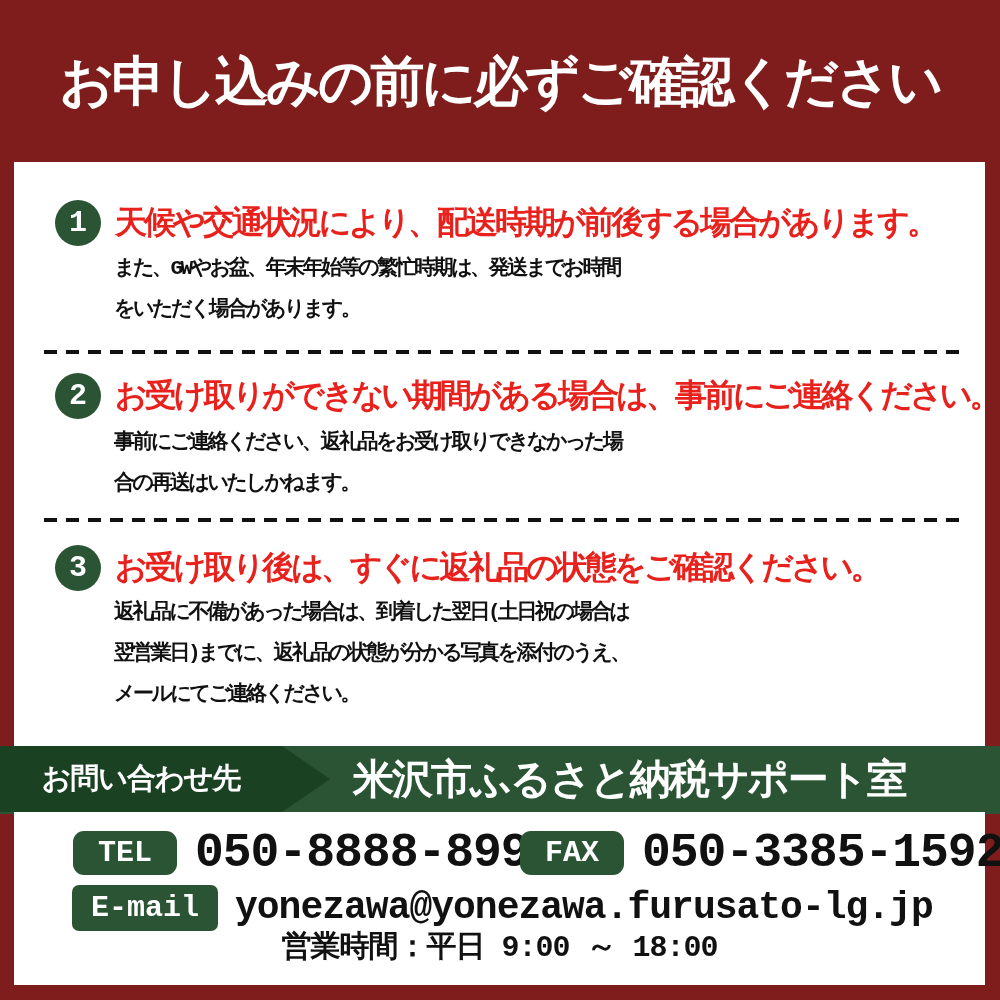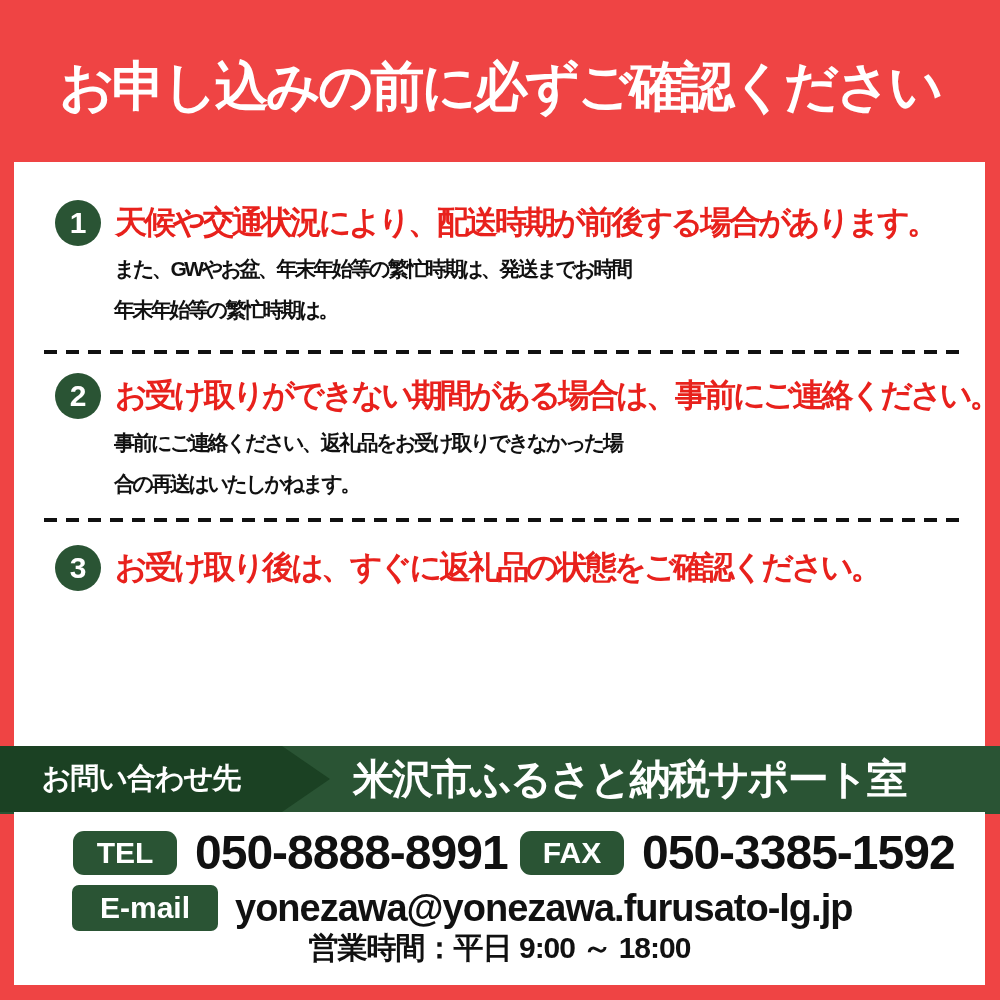--- a/index.html
+++ b/index.html
@@ -5,22 +5,23 @@
   html,body{margin:0;padding:0;}
   body{
     width:1000px;height:1000px;
     font-family:"Liberation Sans","DejaVu Sans",sans-serif;
     font-weight:700;
     background:#fff;
   }
   .canvas{
     position:relative;
     width:1000px;height:1000px;
-    background:#ef4444;
+    background:#7f1d1d;
     overflow:hidden;
+    font-family:Liberation Mono, monospace;
   }
   
   .page-title{
     position:absolute;top:56px;left:0;width:100%;
     text-align:center;
     color:#fff;
     font-size:54px;line-height:60px;
     letter-spacing:-3px;
     white-space:nowrap;
   }
@@ -126,39 +127,44 @@
   <div class="page-title">お申し込みの前に必ずご確認ください</div>
 
   <div class="panel panel-notes">
 
     <div class="item-head head-1">
       <div class="num-badge">1</div>
       <div class="item-heading">天候や交通状況により、配送時期が前後する場合があります。</div>
     </div>
     <div class="item-body body-1">
       <div>また、GWやお盆、年末年始等の繁忙時期は、発送までお時間</div>
-      <div>年末年始等の繁忙時期は。</div>
+      <div>をいただく場合があります。</div>
     </div>
 
     <div class="dash dash-1"></div>
 
     <div class="item-head head-2">
       <div class="num-badge">2</div>
       <div class="item-heading">お受け取りができない期間がある場合は、事前にご連絡ください。</div>
     </div>
     <div class="item-body body-2">
       <div>事前にご連絡ください、返礼品をお受け取りできなかった場</div>
       <div>合の再送はいたしかねます。</div>
     </div>
 
     <div class="dash dash-2"></div>
 
     <div class="item-head head-3">
       <div class="num-badge">3</div>
       <div class="item-heading">お受け取り後は、すぐに返礼品の状態をご確認ください。</div>
+    </div>
+    <div class="item-body body-3">
+      <div>返礼品に不備があった場合は、到着した翌日(土日祝の場合は</div>
+      <div>翌営業日)までに、返礼品の状態が分かる写真を添付のうえ、</div>
+      <div>メールにてご連絡ください。</div>
     </div>
 
   </div>
 
   <div class="contact-band">
     <div class="contact-arrow"></div>
     <div class="contact-arrow-label">お問い合わせ先</div>
     <div class="contact-band-title">米沢市ふるさと納税サポート室</div>
   </div>
 

